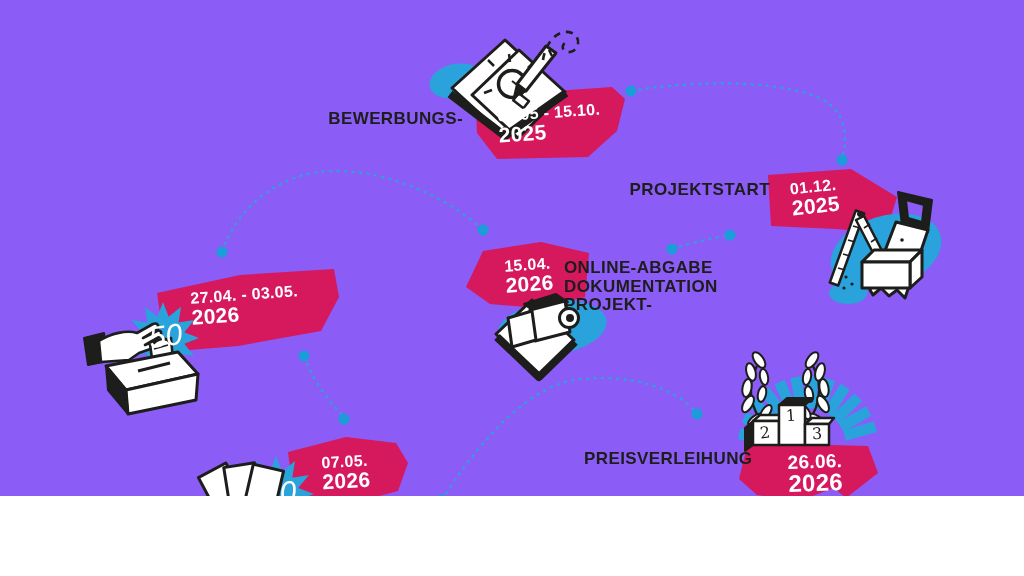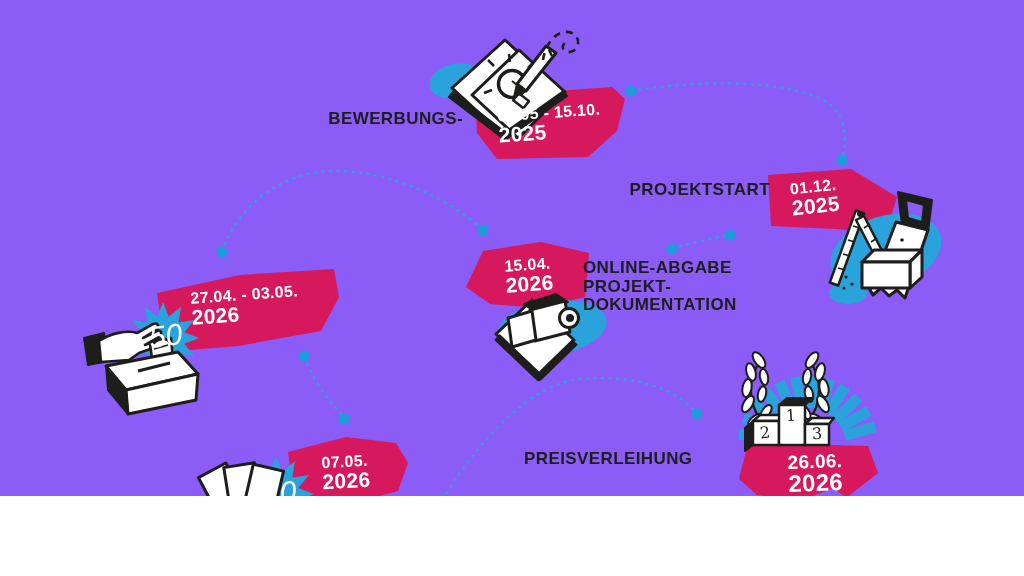--- a/index.html
+++ b/index.html
@@ -216,43 +216,43 @@
 </div>
 
 <div class="label r" style="right:254px;top:181px">
   <div>PROJEKTSTART</div>
 </div>
 <div class="date" style="left:791px;top:179px;transform:rotate(-6deg)">
   <div class="l1">01.12.</div>
   <div class="l2">2025</div>
 </div>
 
-<div class="label" style="left:583px;top:259px">
+<div class="label" style="left:564px;top:259px">
   <div>ONLINE-ABGABE</div>
+  <div>DOKUMENTATION</div>
   <div>PROJEKT-</div>
-  <div>DOKUMENTATION</div>
 </div>
 <div class="date" style="left:505px;top:257px;transform:rotate(-4deg)">
   <div class="l1">15.04.</div>
   <div class="l2">2026</div>
 </div>
 
 <div class="date" style="left:191px;top:287px;transform:rotate(-4deg)">
   <div class="l1">27.04. - 03.05.</div>
   <div class="l2">2026</div>
 </div>
 <div class="badge" style="left:149px;top:321px;transform:rotate(-8deg)">50</div>
 
 <div class="date" style="left:322px;top:454px;transform:rotate(-3deg)">
   <div class="l1">07.05.</div>
   <div class="l2">2026</div>
 </div>
 <div class="badge" style="left:263px;top:478px;transform:rotate(-6deg)">10</div>
 
-<div class="label" style="left:524px;top:450px">
+<div class="label" style="left:584px;top:450px">
   <div>PREISVERLEIHUNG</div>
 </div>
 <div class="date lg" style="left:788px;top:452px;transform:rotate(-2deg)">
   <div class="l1">26.06.</div>
   <div class="l2">2026</div>
 </div>
 <div class="rank" style="left:786px;top:408px;transform:rotate(-4deg)">1</div>
 <div class="rank" style="left:760px;top:425px;transform:rotate(-6deg)">2</div>
 <div class="rank" style="left:812px;top:426px;transform:rotate(-3deg)">3</div>
 

